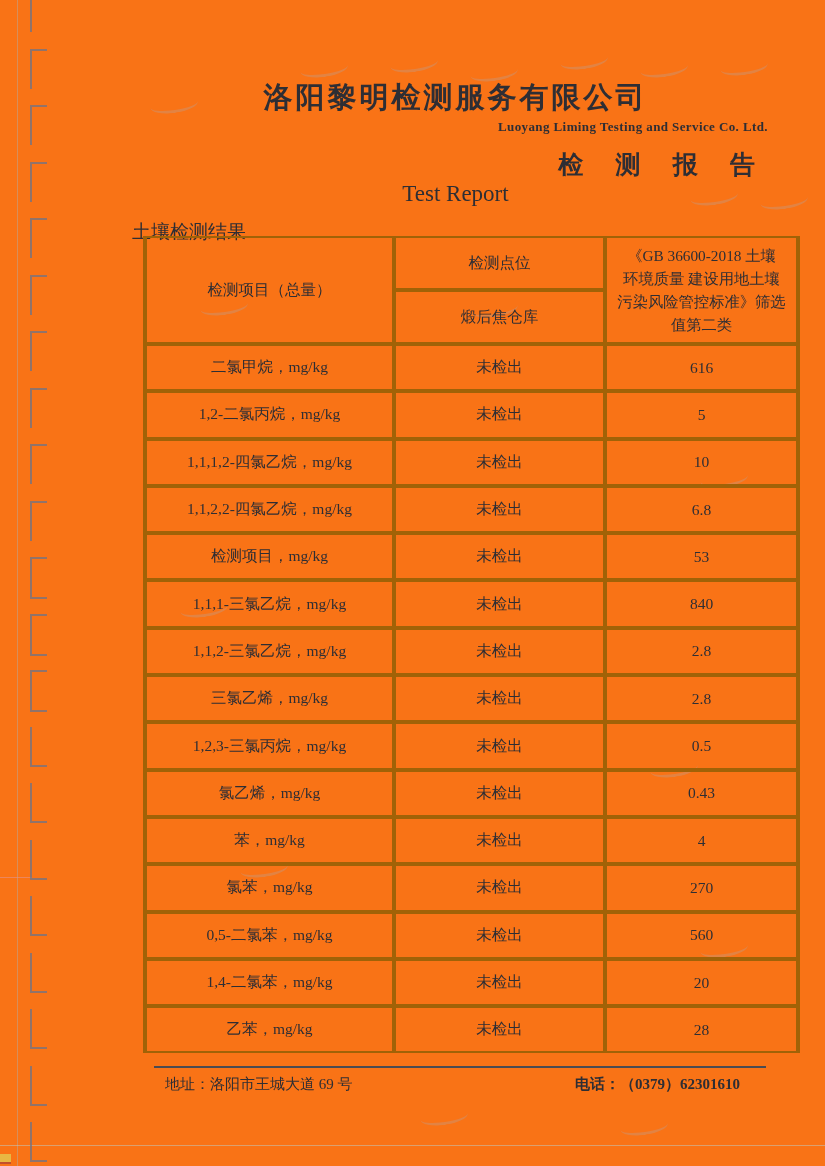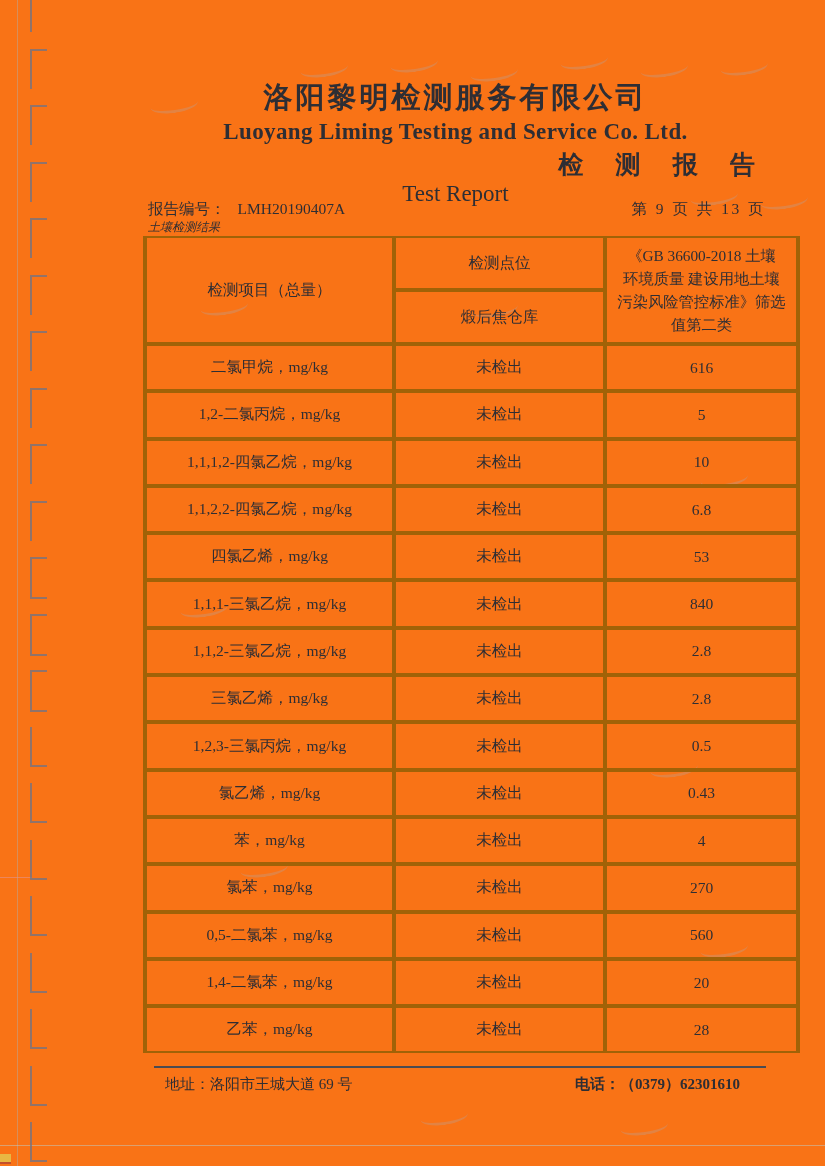--- a/index.html
+++ b/index.html
@@ -44,32 +44,32 @@
     border-bottom:3px solid rgba(168,173,185,0.28);
     border-radius:50%;
     transform:rotate(-8deg);
   }
   
   .hdr{
     position:absolute;left:143px;width:625px;text-align:center;
     white-space:nowrap;
   }
   .company-cn{top:78px;font-size:29px;font-weight:700;letter-spacing:3px;}
-  .company-en{top:119px;font-size:23px;font-weight:700;letter-spacing:0.4px;}
+  .company-en{top:119px;font-size:13px;font-weight:700;letter-spacing:0.4px;text-align:right;}
   .title-cn{top:148px;font-size:25px;font-weight:700;letter-spacing:13px;text-indent:13px;text-align:right;}
   .title-en{top:181px;font-size:23px;font-weight:400;}
   .meta-row{
     position:absolute;top:199px;left:148px;width:618px;
     display:flex;justify-content:space-between;align-items:baseline;
     font-size:15.5px;
   }
   .report-no-label{margin-right:12px;}
   .page-indicator{letter-spacing:2.5px;}
   .section-title{
-    position:absolute;top:219px;left:148px;font-size:12px;font-style:italic;
+    position:absolute;top:219px;left:132px;font-size:19px;
   }
   
   table.results{
     position:absolute;top:236px;left:143px;width:625px;
     border-collapse:collapse;table-layout:fixed;
   }
   table.results td{
     border:4px solid #a16207;
     text-align:center;vertical-align:middle;
     font-size:15.5px;padding:0 4px;
@@ -147,26 +147,20 @@
       <div class="wm" style="left: 700px; top: 940px;"></div>
       <div class="wm" style="left: 420px; top: 1108px;"></div>
       <div class="wm" style="left: 620px; top: 1118px;"></div>
     </div>
 
   <div class="hdr company-cn">洛阳黎明检测服务有限公司</div>
   <div class="hdr company-en">Luoyang Liming Testing and Service Co. Ltd.</div>
   <div class="hdr title-cn">检 测 报 告</div>
   <div class="hdr title-en">Test Report</div>
 
-  <div class="meta-row">
-    <span>
-      <span class="report-no-label">报告编号：</span><span>LMH20190407A</span>
-    </span>
-    <span class="page-indicator">第 9 页 共 13 页</span>
-  </div>
 
   <div class="section-title">土壤检测结果</div>
 
   <table class="results">
     <tbody>
       <tr class="hrow">
         <td class="c1 top-border" rowspan="2">检测项目（总量）</td>
         <td class="c2 top-border">检测点位</td>
         <td class="c3 top-border" rowspan="2">
           <div class="gb-lines">
@@ -195,21 +189,21 @@
           <td class="c1">1,1,1,2-四氯乙烷，mg/kg</td>
           <td class="c2">未检出</td>
           <td class="c3">10</td>
         </tr>
       <tr class="drow">
           <td class="c1">1,1,2,2-四氯乙烷，mg/kg</td>
           <td class="c2">未检出</td>
           <td class="c3">6.8</td>
         </tr>
       <tr class="drow">
-          <td class="c1">四氯乙烯，mg/kg</td>
+          <td class="c1">检测项目，mg/kg</td>
           <td class="c2">未检出</td>
           <td class="c3">53</td>
         </tr>
       <tr class="drow">
           <td class="c1">1,1,1-三氯乙烷，mg/kg</td>
           <td class="c2">未检出</td>
           <td class="c3">840</td>
         </tr>
       <tr class="drow">
           <td class="c1">1,1,2-三氯乙烷，mg/kg</td>

